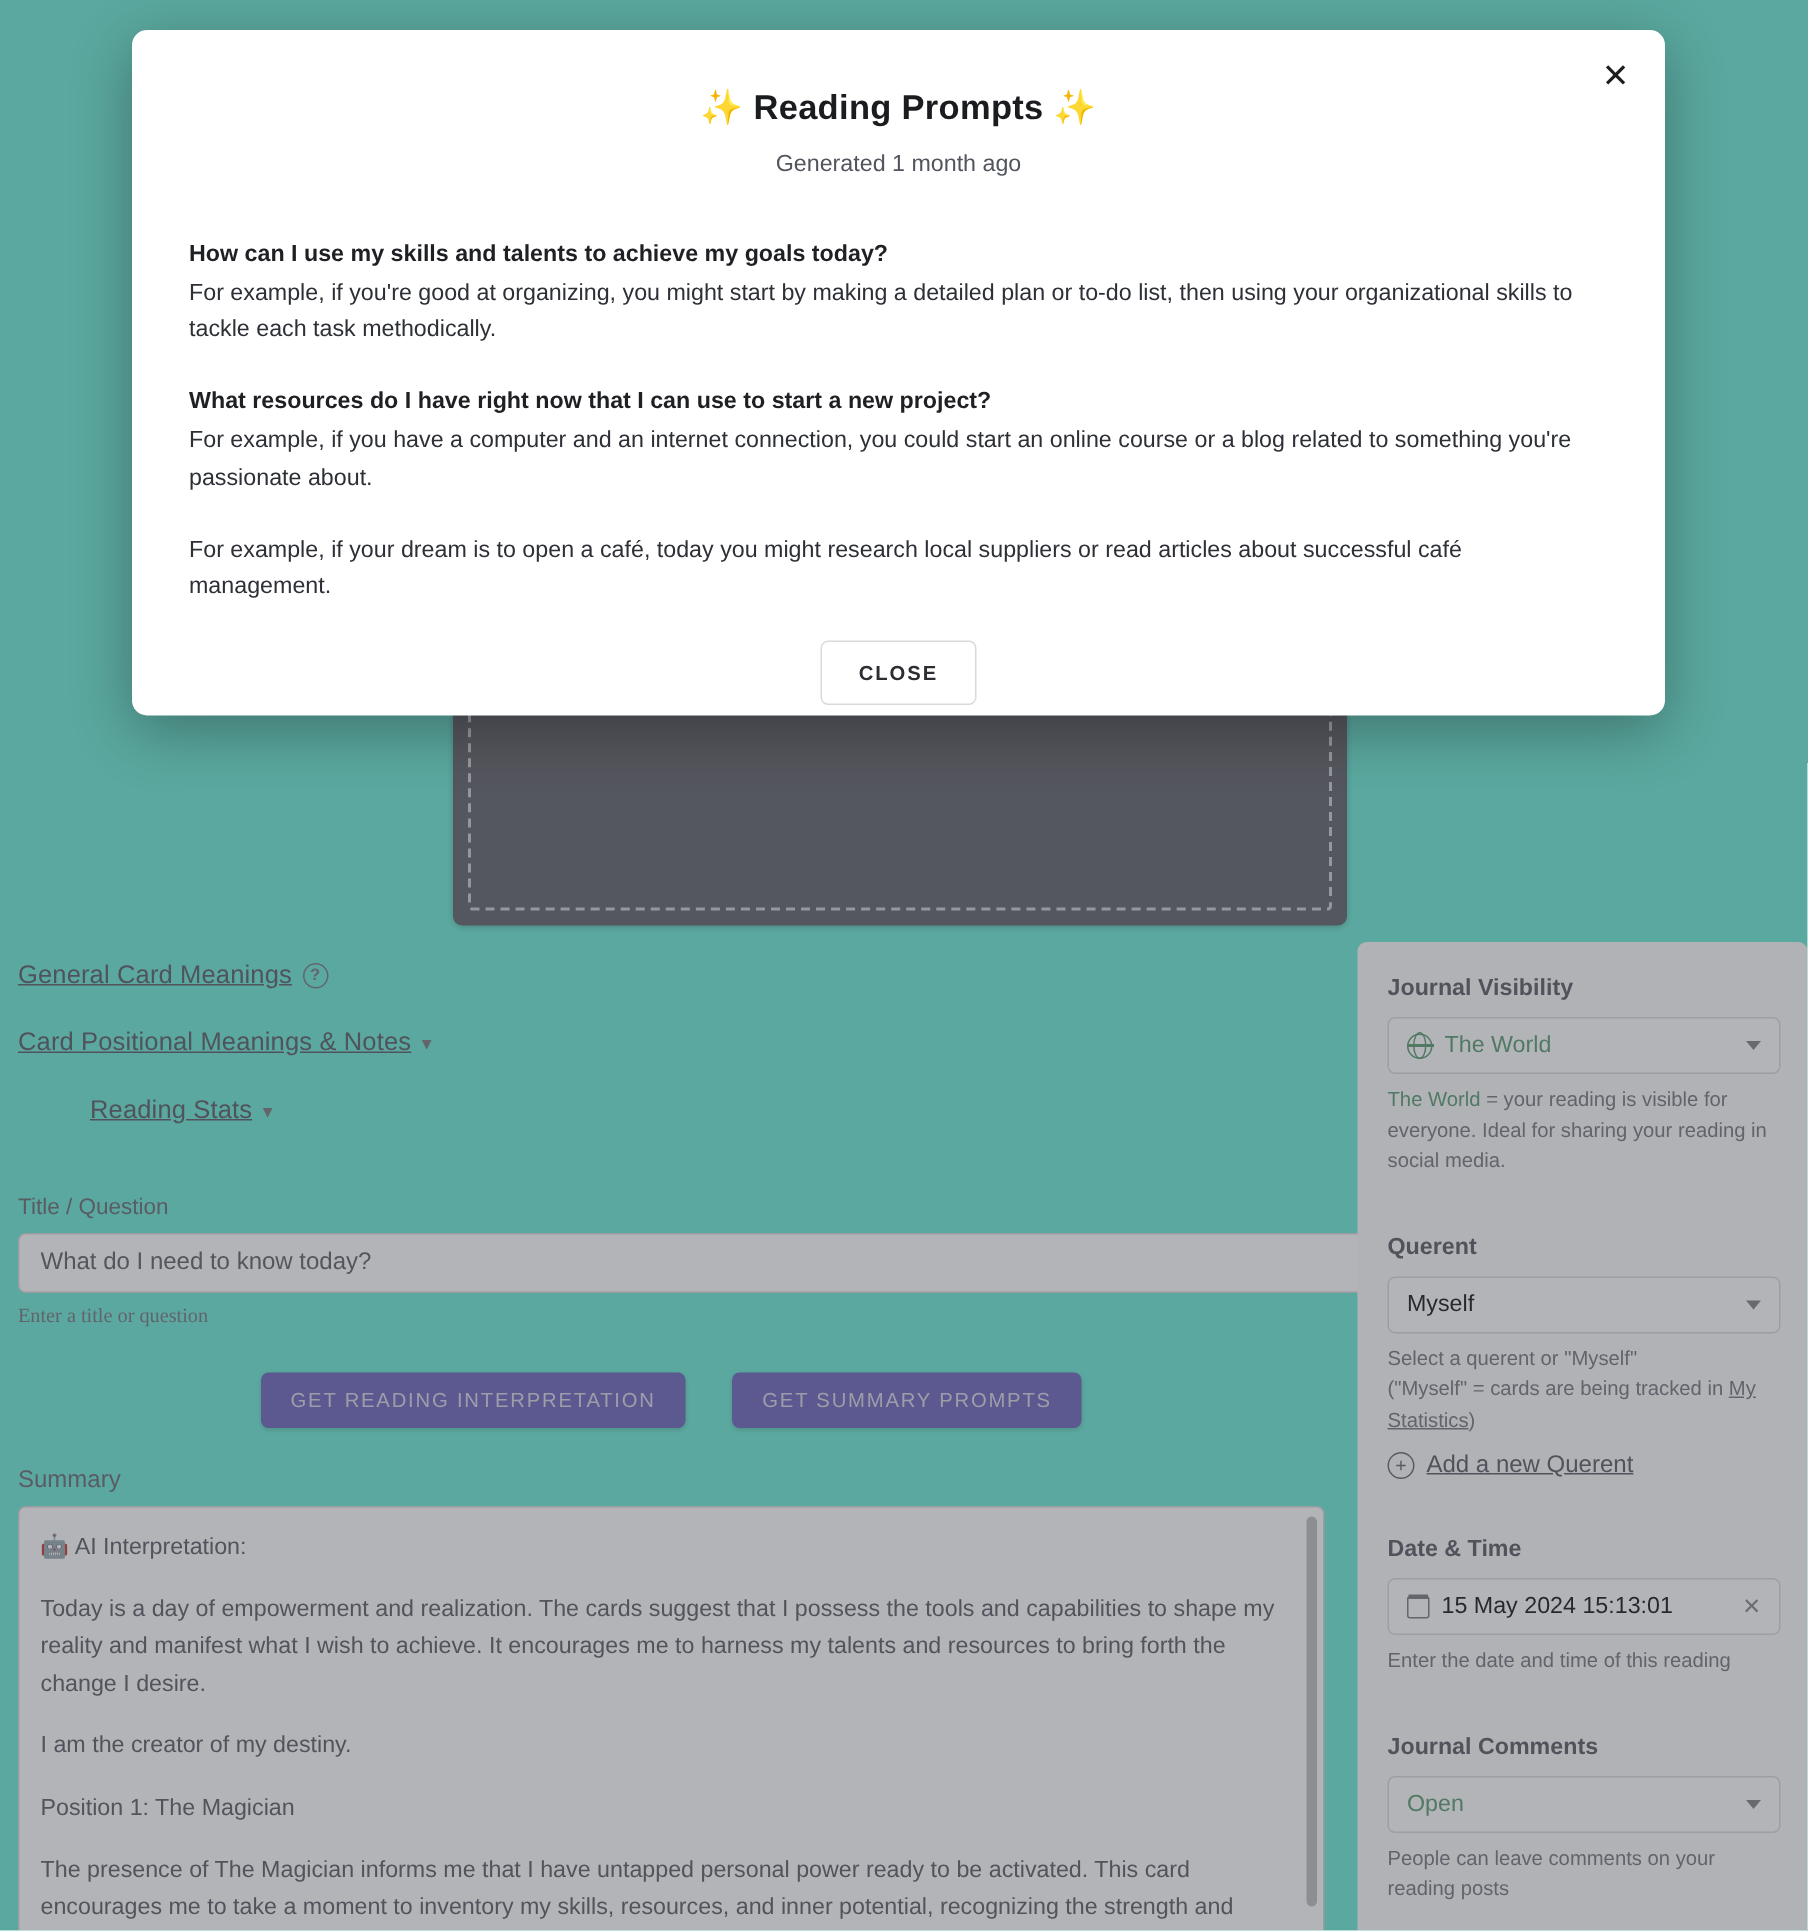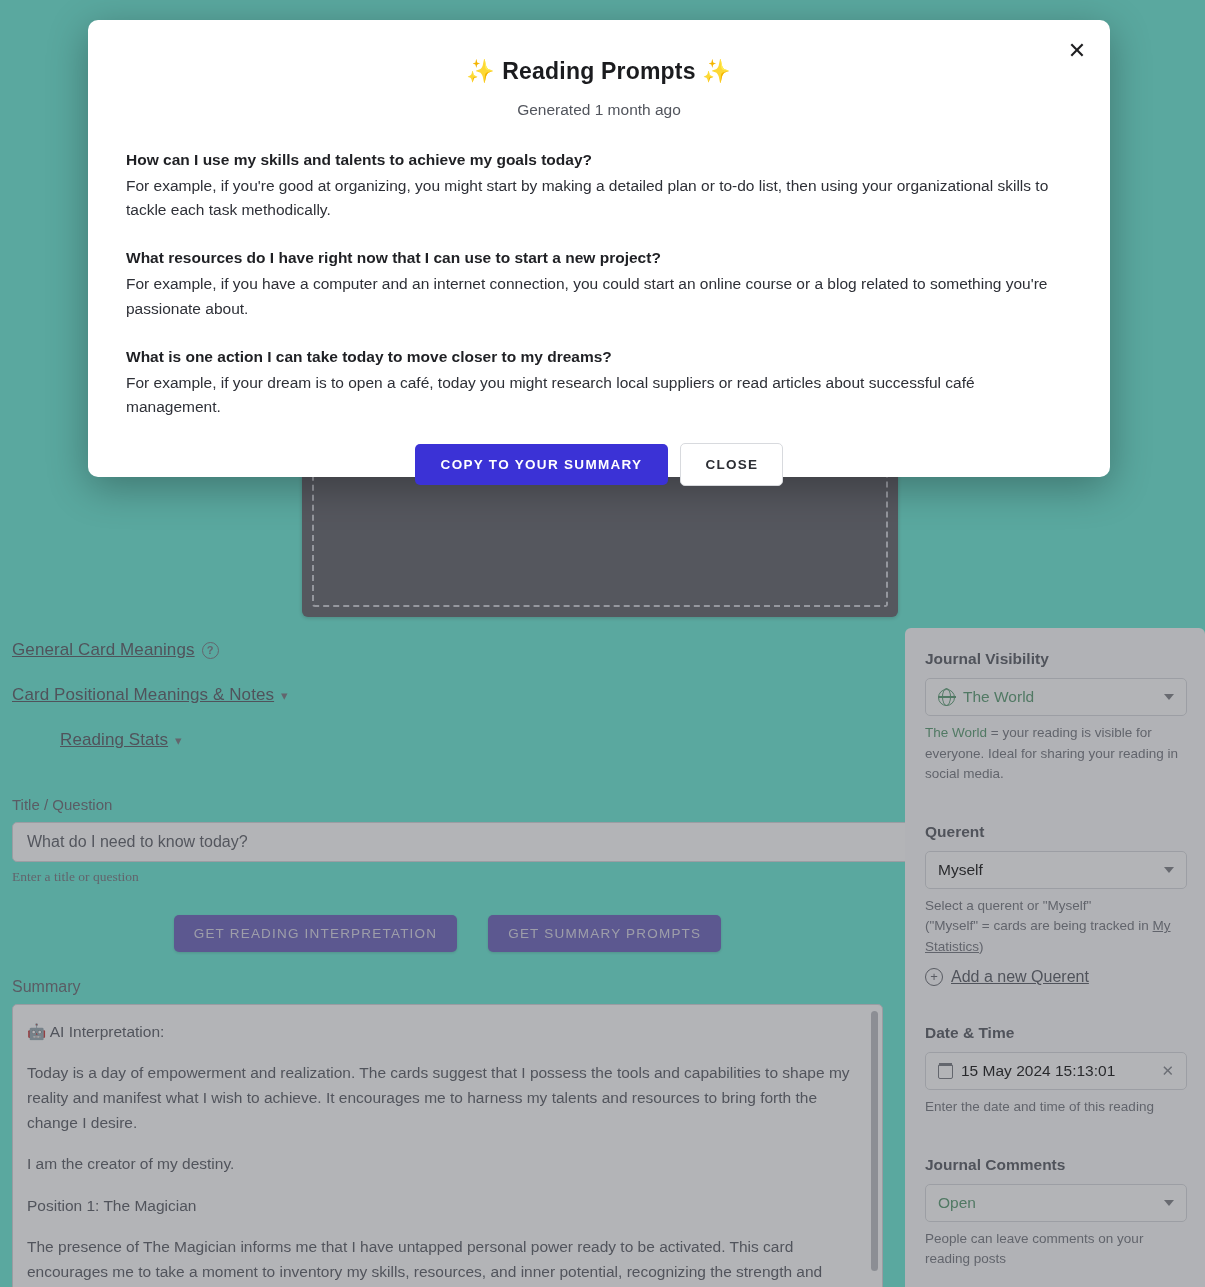--- a/index.html
+++ b/index.html
@@ -316,21 +316,21 @@
     color: #1b1c1f;
     letter-spacing: .2px;
     margin-top: 14px;
   }
   .modal-sub {
     text-align: center;
     font-size: 15.5px;
     color: #52555d;
     margin-top: 16px;
   }
-  .prompts { margin-top: 29px; }
+  .prompts { margin-top: 39px; }
   .prompt-block { margin-bottom: 24px; }
   .prompt-q {
     font-size: 15.5px;
     font-weight: bold;
     color: #1f2024;
     line-height: 1.55;
   }
   .prompt-a {
     font-size: 15.5px;
     color: #2e3037;
@@ -477,24 +477,22 @@
     <div class="prompts">
       <div class="prompt-block">
         <div class="prompt-q">How can I use my skills and talents to achieve my goals today?</div>
         <div class="prompt-a">For example, if you're good at organizing, you might start by making a detailed plan or to-do list, then using your organizational skills to tackle each task methodically.</div>
       </div>
       <div class="prompt-block">
         <div class="prompt-q">What resources do I have right now that I can use to start a new project?</div>
         <div class="prompt-a">For example, if you have a computer and an internet connection, you could start an online course or a blog related to something you're passionate about.</div>
       </div>
       <div class="prompt-block">
-        <div class="prompt-q">What is one action I can take today to move closer to my dreams?</div>
         <div class="prompt-a">For example, if your dream is to open a café, today you might research local suppliers or read articles about successful café management.</div>
       </div>
     </div>
 
     <div class="modal-actions">
-      <button class="btn-primary">COPY TO YOUR SUMMARY</button>
       <button class="btn-secondary">CLOSE</button>
     </div>
   </div>
 
 </div>
 
 </body></html>

